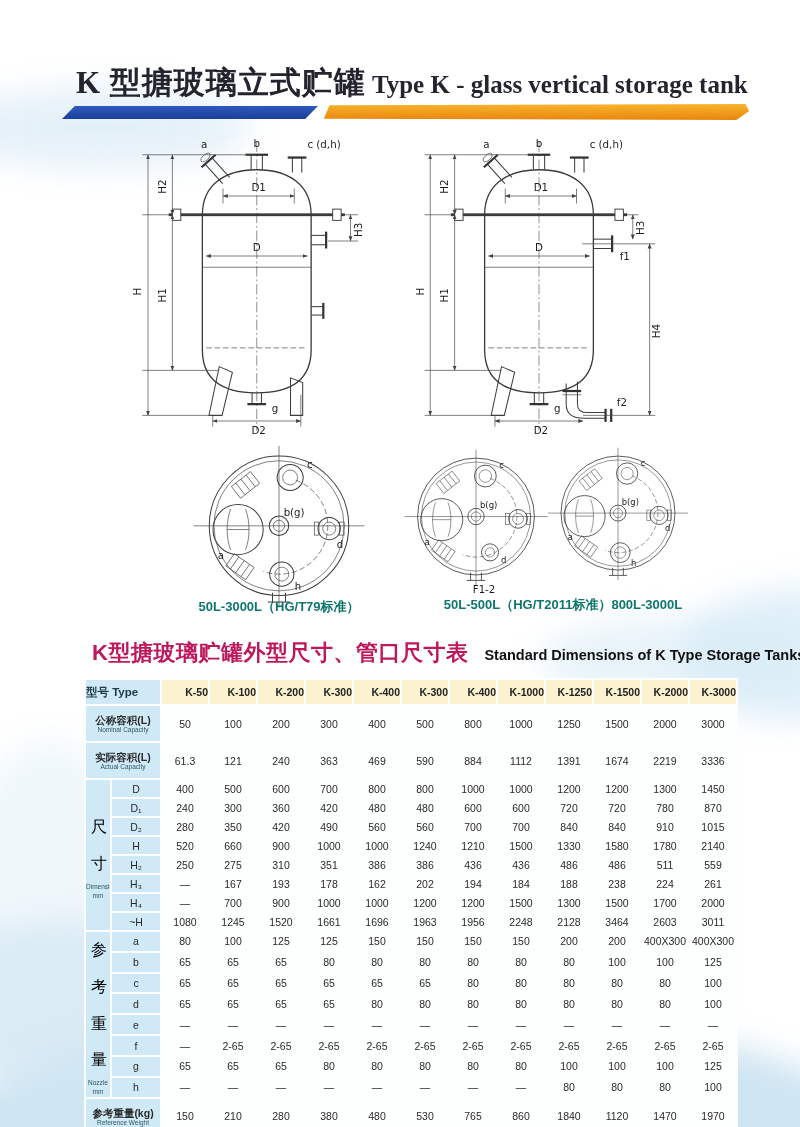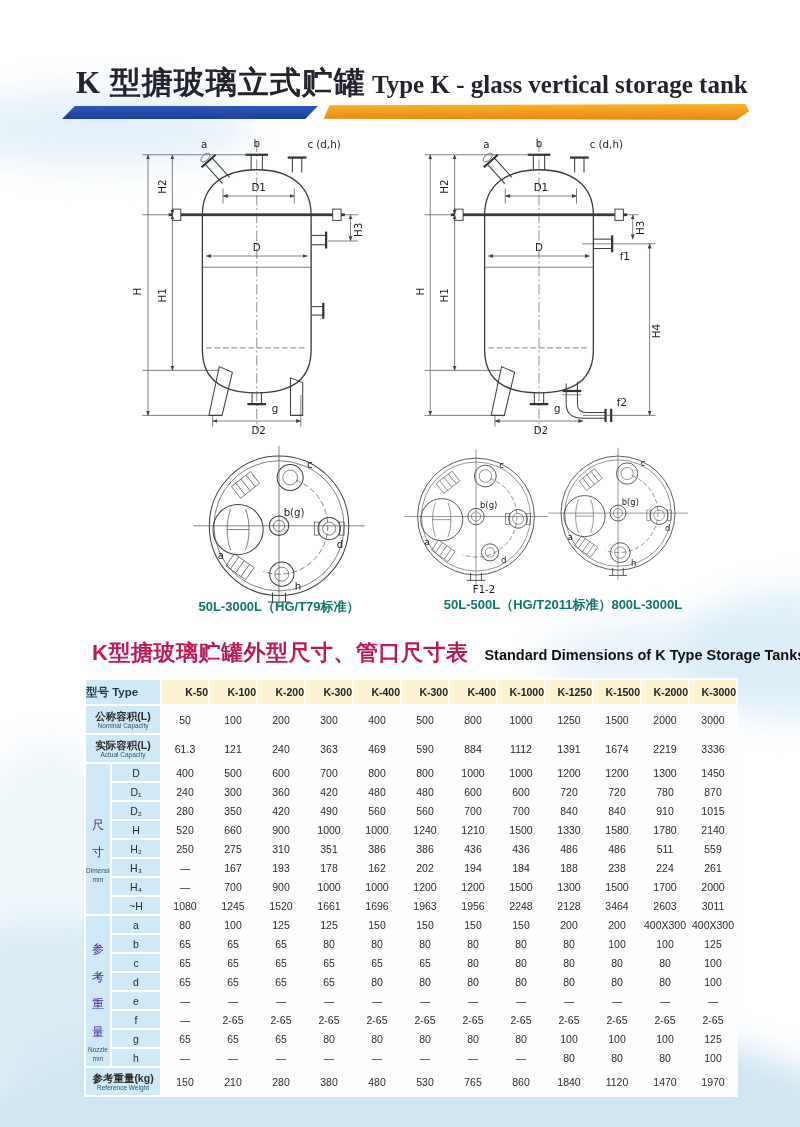--- a/index.html
+++ b/index.html
@@ -42,24 +42,24 @@
   .tbl-wrap{position:absolute;left:84px;top:678px;width:654px;background:#fdfefe;}
   table{width:100%;border-collapse:separate;border-spacing:2px;table-layout:fixed;font-size:10.5px;color:#2a2a2a;}
   th,td{padding:0;overflow:hidden;}
   .th-type{background:#cfe9f6;font-size:11.5px;font-weight:600;color:#1d3a4a;height:24px;text-align:left;}
   .th-model{background:#fbf2cf;font-weight:600;height:24px;text-align:right;font-size:10.5px;color:#222;}
   .lbl{background:#cfe9f6;text-align:center;vertical-align:middle;}
   .lbl-wide .zh{font-size:10.5px;font-weight:600;line-height:1.15;}
   .lbl .en{font-size:6.5px;color:#2c5668;line-height:1.1;}
   .lbl-sub{font-size:10.5px;}
   .grp{background:#cfe9f6;vertical-align:middle;text-align:center;}
-  .vtext{width:14px;margin:18px auto 0;font-size:12px;line-height:2.3;text-align:center;color:#4c1d95;}
+  .vtext{width:14px;margin:0 auto 0;font-size:16px;line-height:2.3;text-align:center;color:#000000;}
   .gen{font-size:6.5px;color:#2c5668;text-align:center;line-height:1.35;}
   .num{text-align:center;height:17px;background:transparent;}
-  .row-tall td{height:27px;}
+  .row-tall td{height:35px;}
 </style>
 </head>
 <body>
 
 <div class="page">
 
   <div class="blob b1"></div>
   <div class="blob b6"></div>
   <div class="blob b2"></div>
   <div class="blob b5"></div>

